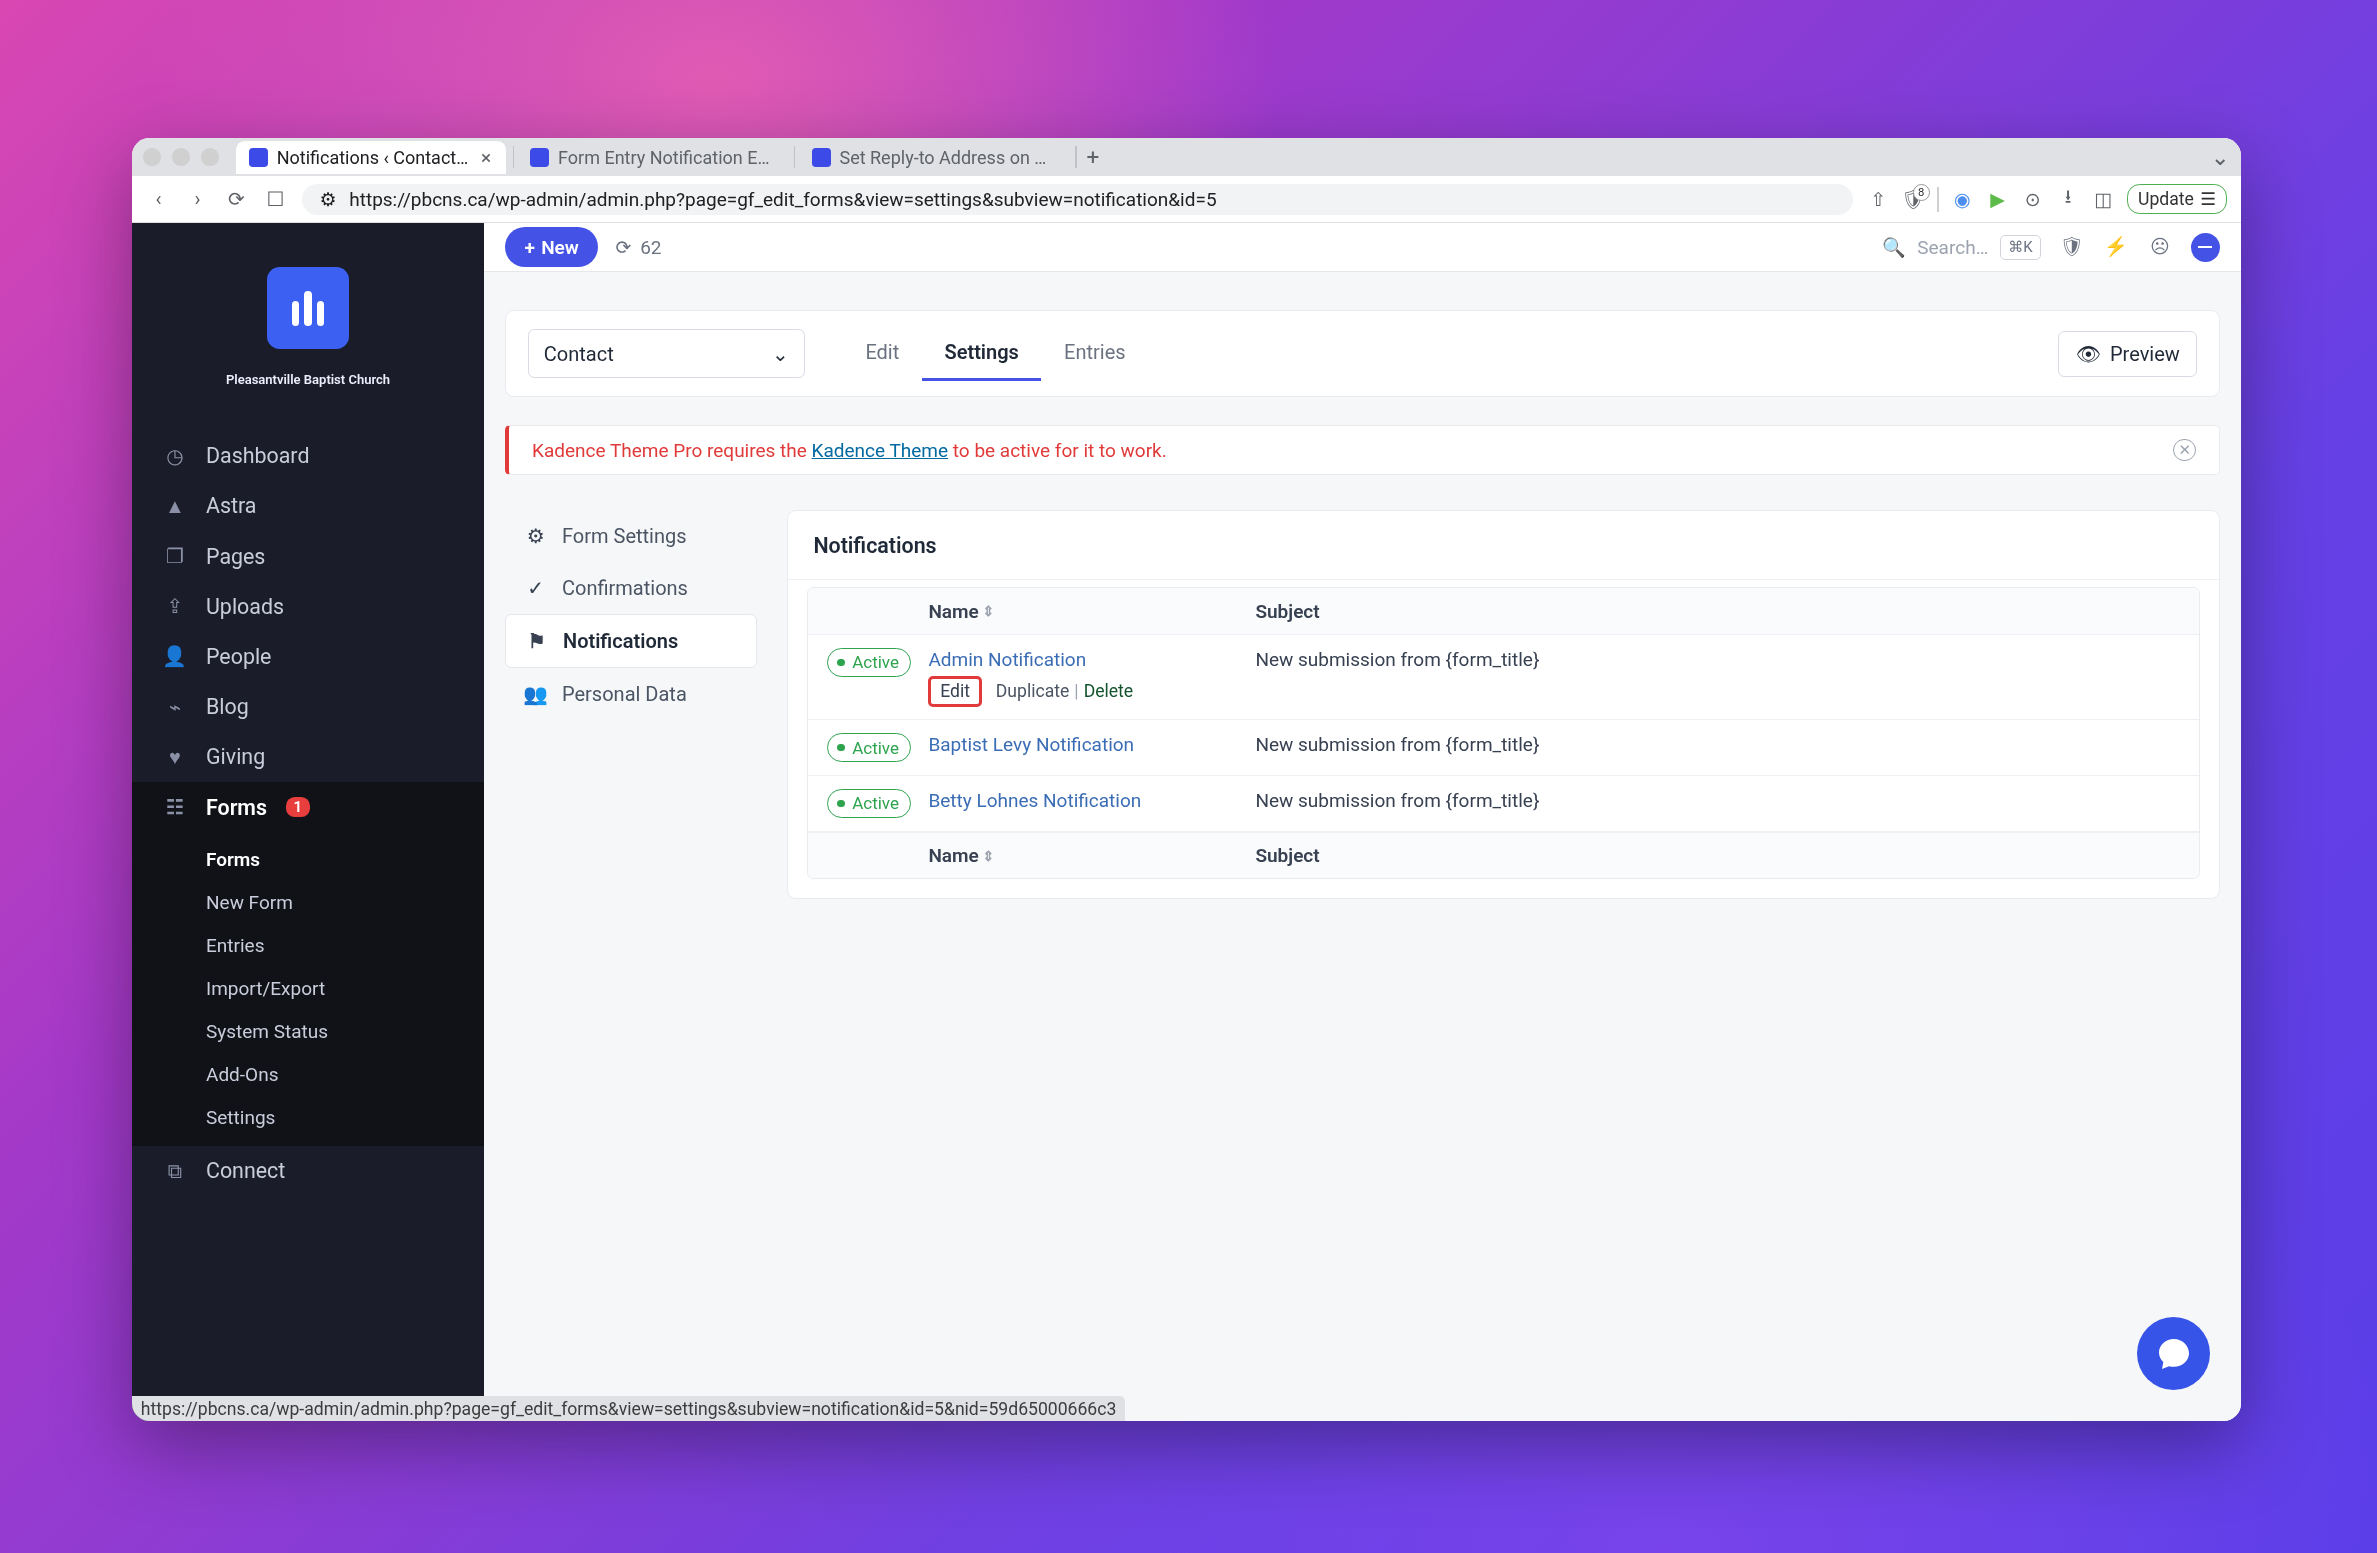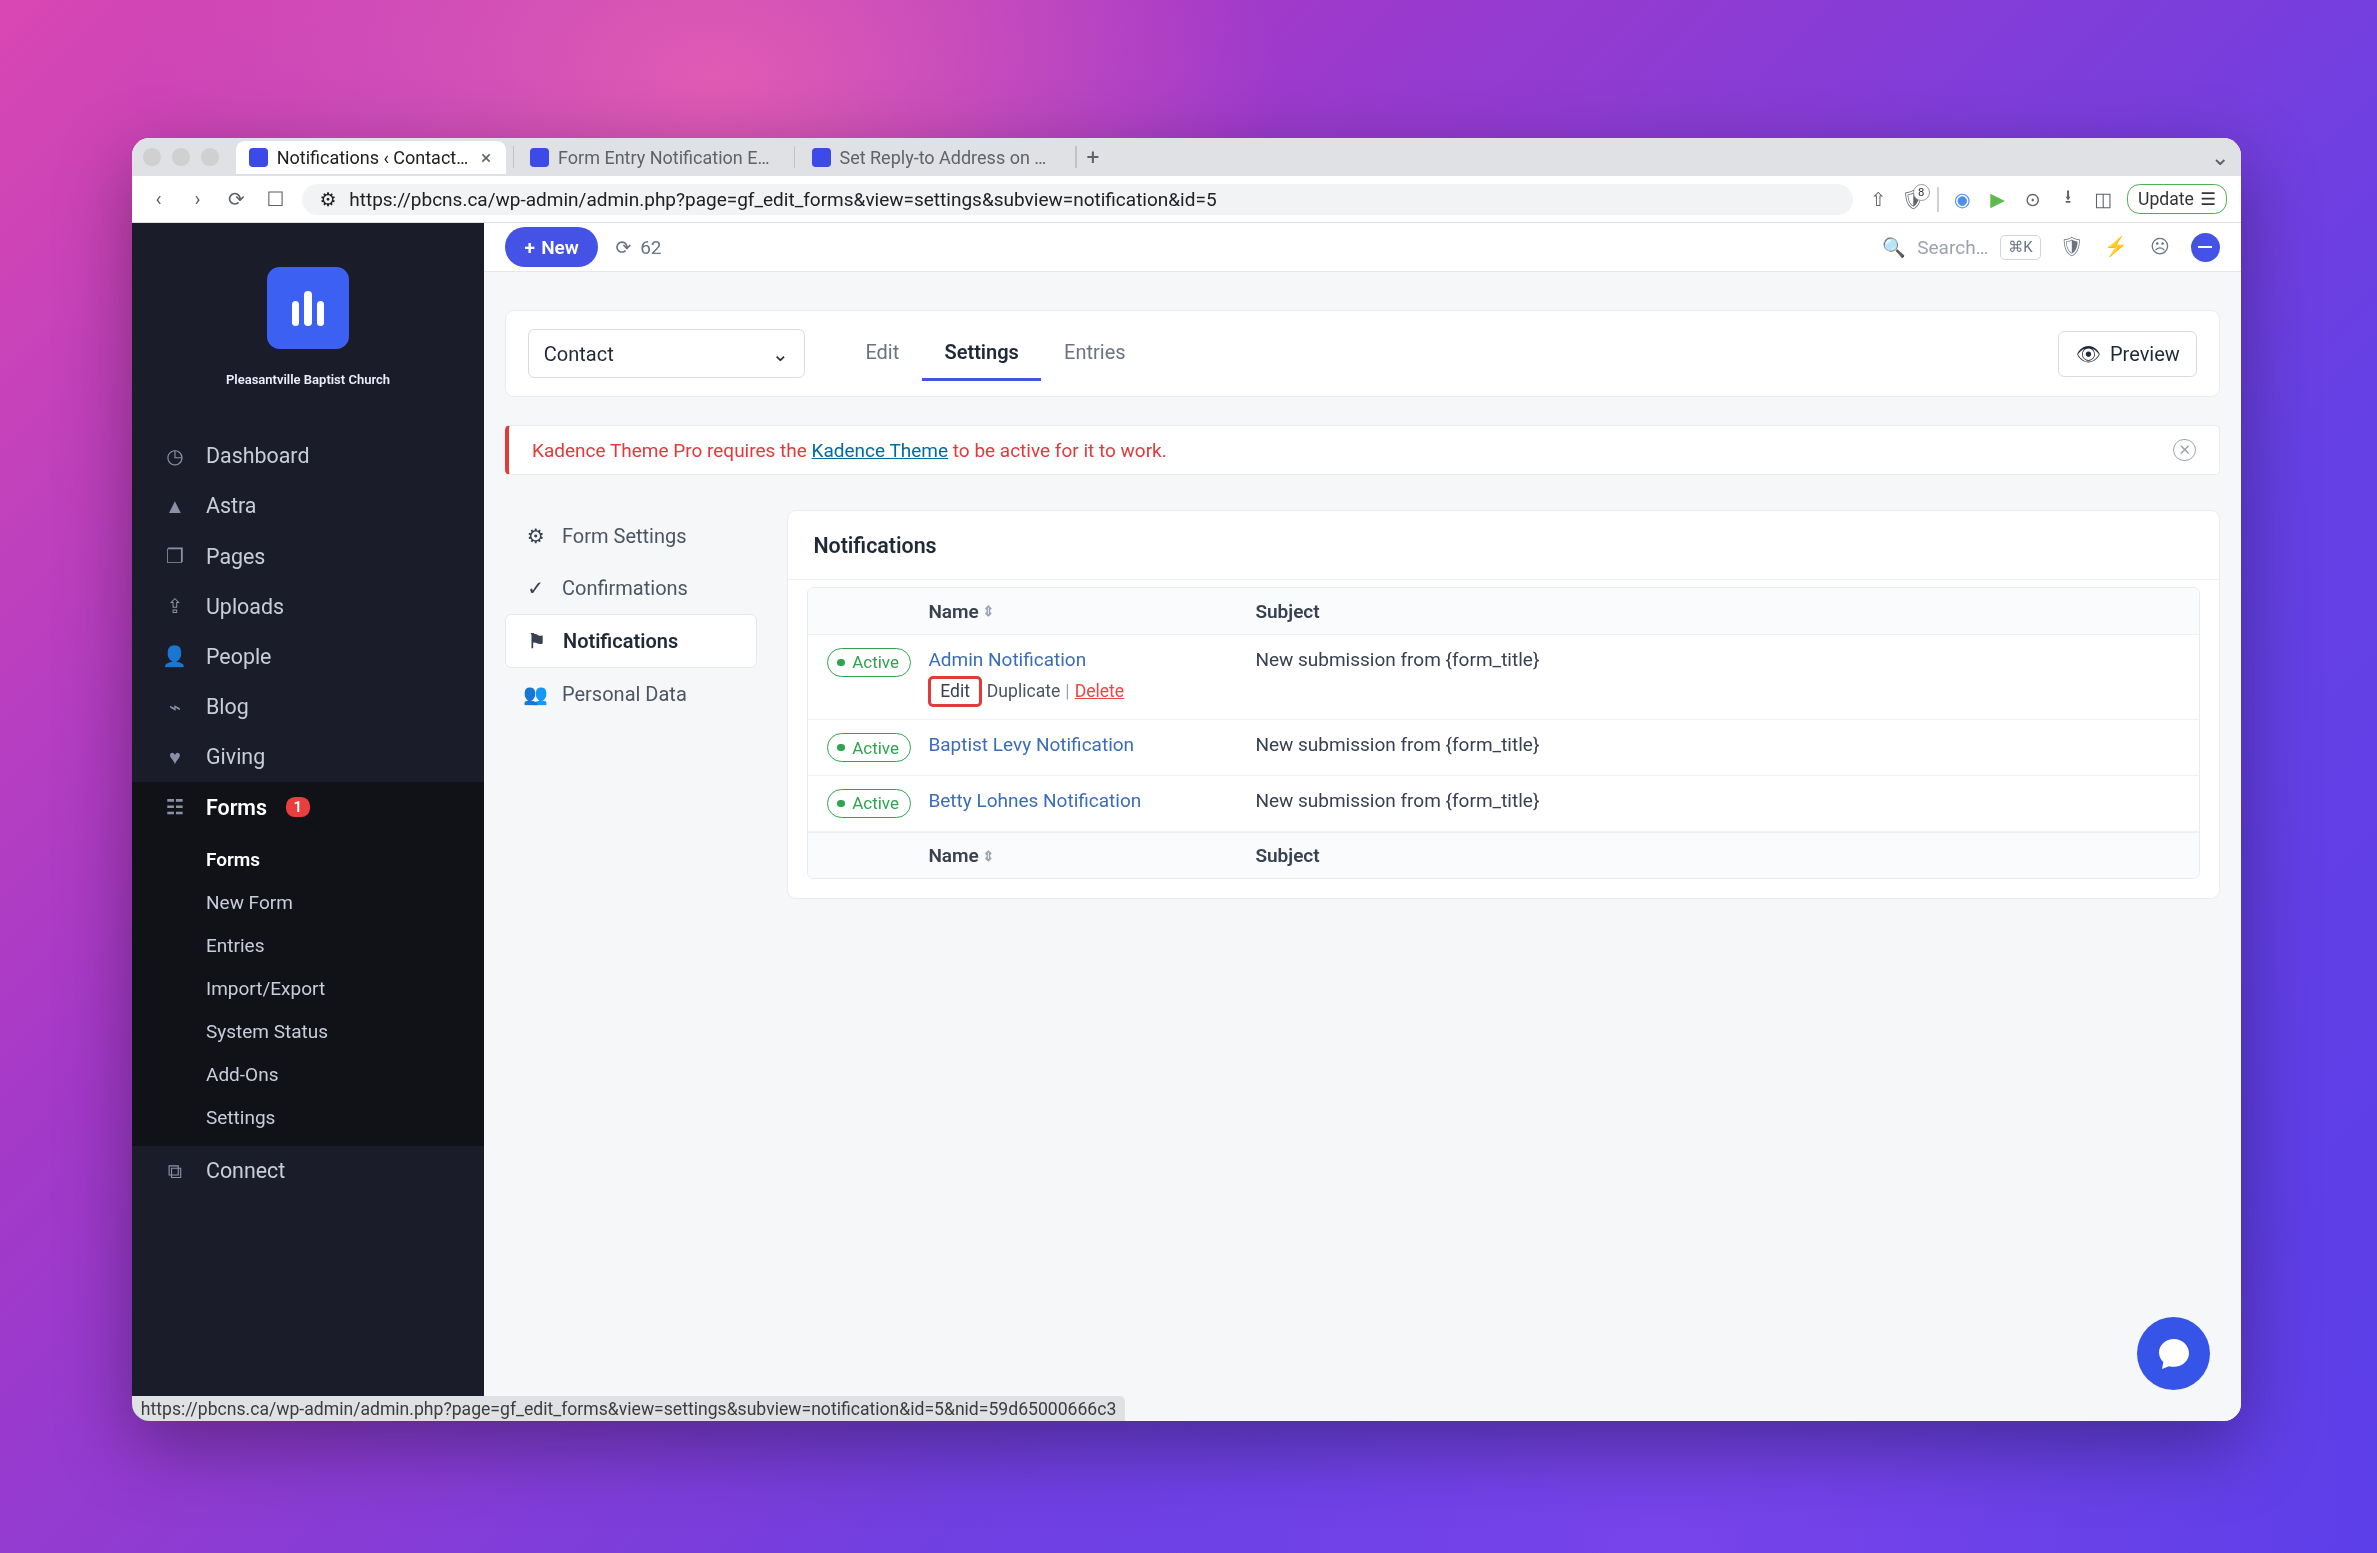--- a/index.html
+++ b/index.html
@@ -73,21 +73,21 @@
 .col-name { width: 327px; display: flex; align-items: center; gap: 3.8px; }
 .col-subject { flex: 1; }
 .table-row { display: flex; padding: 12.6px 19px; border-bottom: 0.6px solid #eef0f3; font-size: 19px; color: #374151; align-items: flex-start; }
 .table-row:last-of-type { border-bottom: none; }
 .active-pill { border: 1.3px solid #2ea44f; border-radius: 17.6px; padding: 3.8px 11.3px 3.8px 8.8px; font-size: 17px; color: #2ea44f; display: inline-flex; align-items: center; gap: 7.5px; }
 .active-pill::before { content: ''; width: 7.5px; height: 7.5px; background: #2ea44f; border-radius: 50%; }
 .row-name-link { color: #3b6db5; }
 .row-actions { margin-top: 5px; font-size: 17.6px; color: #4b5563; display: flex; align-items: center; }
 .edit-highlight { border: 3.8px solid #e03a3a; border-radius: 5px; padding: 2.5px 8.8px; background: #fff; color: #374151; }
 .row-actions .sep { margin: 0 5px; color: #9ca3af; }
-.delete-link { color: #ef4444; text-decoration: underline; }
+.delete-link { color: #14532d; }
 .sort-icon { font-size: 14px; color: #9ca3af; }
 .status-link { position: absolute; left: 0; bottom: 0; background: #dfe1e5; padding: 2.5px 8.8px; font-size: 17.6px; color: #3c3c3c; border-top-right-radius: 5px; }
 .chat-bubble { position: absolute; right: 31px; bottom: 31px; width: 73px; height: 73px; border-radius: 50%; background: #3754e8; display: flex; align-items: center; justify-content: center; }
 .chat-bubble svg { width: 36px; height: 36px; fill: #fff; }
 </style>
 </head>
 <body>
 
 <div class="desktop-bg"></div>
 
@@ -282,21 +282,21 @@
                   </div>
                 <div class="col-subject">Subject</div>
               </div>
 
               <div class="table-row">
                 <div class="col-status"><span class="active-pill">Active</span></div>
                 <div class="col-name" style="display:block;">
                   <a class="row-name-link">Admin Notification</a>
                   <div class="row-actions">
                     <span class="edit-highlight">Edit</span>
-                    <span style="margin-left:5px;"><span>Duplicate</span></span>
+                    <span style="margin-left:14px;"><span>Duplicate</span></span>
                     <span class="sep">|</span>
                     <span class="delete-link">Delete</span>
                   </div>
                 </div>
                 <div class="col-subject">New submission from {form_title}</div>
               </div>
 
               <div class="table-row">
                 <div class="col-status"><span class="active-pill">Active</span></div>
                 <div class="col-name">

